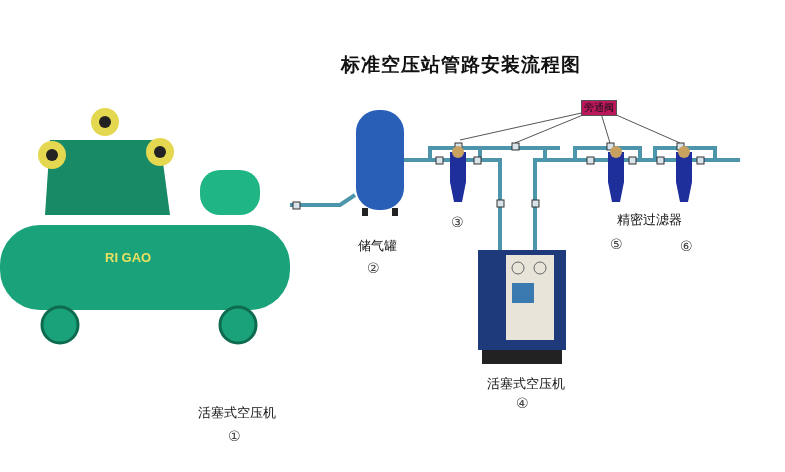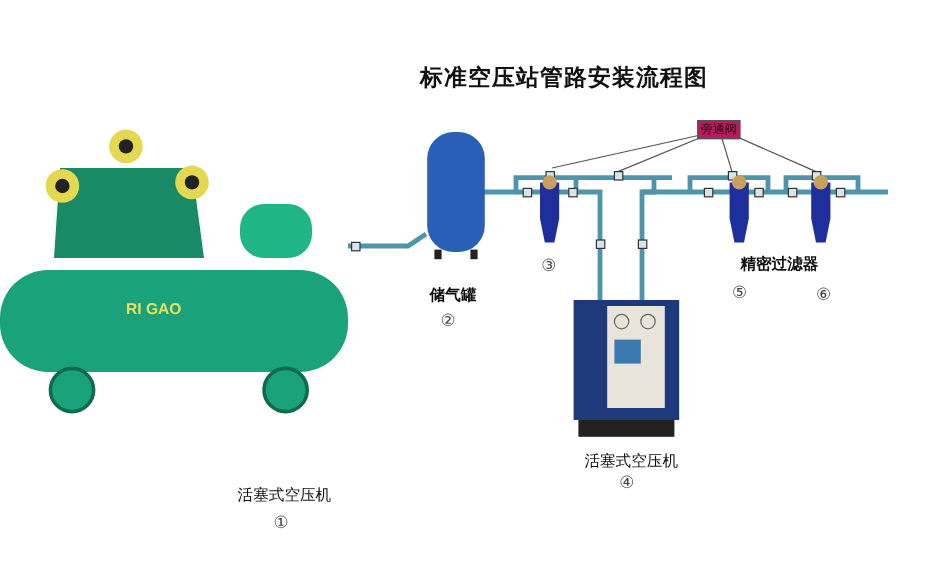--- a/index.html
+++ b/index.html
@@ -1,18 +1,18 @@
 <!DOCTYPE html>
 <html><head>
 <meta charset="utf-8">
 <style>
   html,body{margin:0;padding:0;background:#fff;}
   body{width:785px;height:472px;position:relative;overflow:hidden;font-family:"DejaVu Sans",sans-serif;}
   .abs{position:absolute;}
-  .title{left:300px;top:52px;width:290px;text-align:right;font-size:19px;font-weight:bold;color:#111;font-family:"DejaVu Serif",serif;letter-spacing:1px;}
+  .title{left:316px;top:52px;width:290px;text-align:center;font-size:19px;font-weight:bold;color:#111;font-family:"DejaVu Serif",serif;letter-spacing:1px;}
   .label{font-size:13px;color:#111;white-space:nowrap;}
   .num{font-size:14px;color:#444;}
   .bypass-label{left:581px;top:100px;font-size:10px;border:1px solid #555;background:#be185d;padding:0 2px;color:#111;}
   svg{position:absolute;left:0;top:0;}
 </style>
 </head>
 <body>
 
 <div class="abs title">标准空压站管路安装流程图</div>
 
@@ -87,22 +87,22 @@
       <circle cx="160" cy="152" r="6" fill="#222"></circle>
     <rect x="200" y="170" width="60" height="45" rx="20" fill="#1fb585"></rect>
     <circle cx="60" cy="325" r="18" fill="#1aa37a" stroke="#0e6b4f" stroke-width="3"></circle>
     <circle cx="238" cy="325" r="18" fill="#1aa37a" stroke="#0e6b4f" stroke-width="3"></circle>
     <text x="105" y="262" font-size="13" font-weight="bold" fill="#e8e060" font-family="Liberation Sans, sans-serif">RI GAO</text>
   </g>
 </svg>
 
 <div class="abs bypass-label">旁通阀</div>
 
-<div class="abs label" style="left:358px;top:237px;font-weight:bold;">储气罐</div>
+<div class="abs label" style="left:358px;top:237px;">储气罐</div>
 <div class="abs num" style="left:367px;top:260px;">②</div>
 <div class="abs num" style="left:451px;top:214px;">③</div>
-<div class="abs label" style="left:617px;top:211px;font-weight:bold;">精密过滤器</div>
+<div class="abs label" style="left:617px;top:211px;">精密过滤器</div>
 <div class="abs num" style="left:610px;top:236px;">⑤</div>
 <div class="abs num" style="left:680px;top:238px;">⑥</div>
 <div class="abs label" style="left:487px;top:375px;">活塞式空压机</div>
 <div class="abs num" style="left:516px;top:395px;">④</div>
 <div class="abs label" style="left:198px;top:404px;">活塞式空压机</div>
 <div class="abs num" style="left:228px;top:428px;">①</div>
 
 </body></html>

